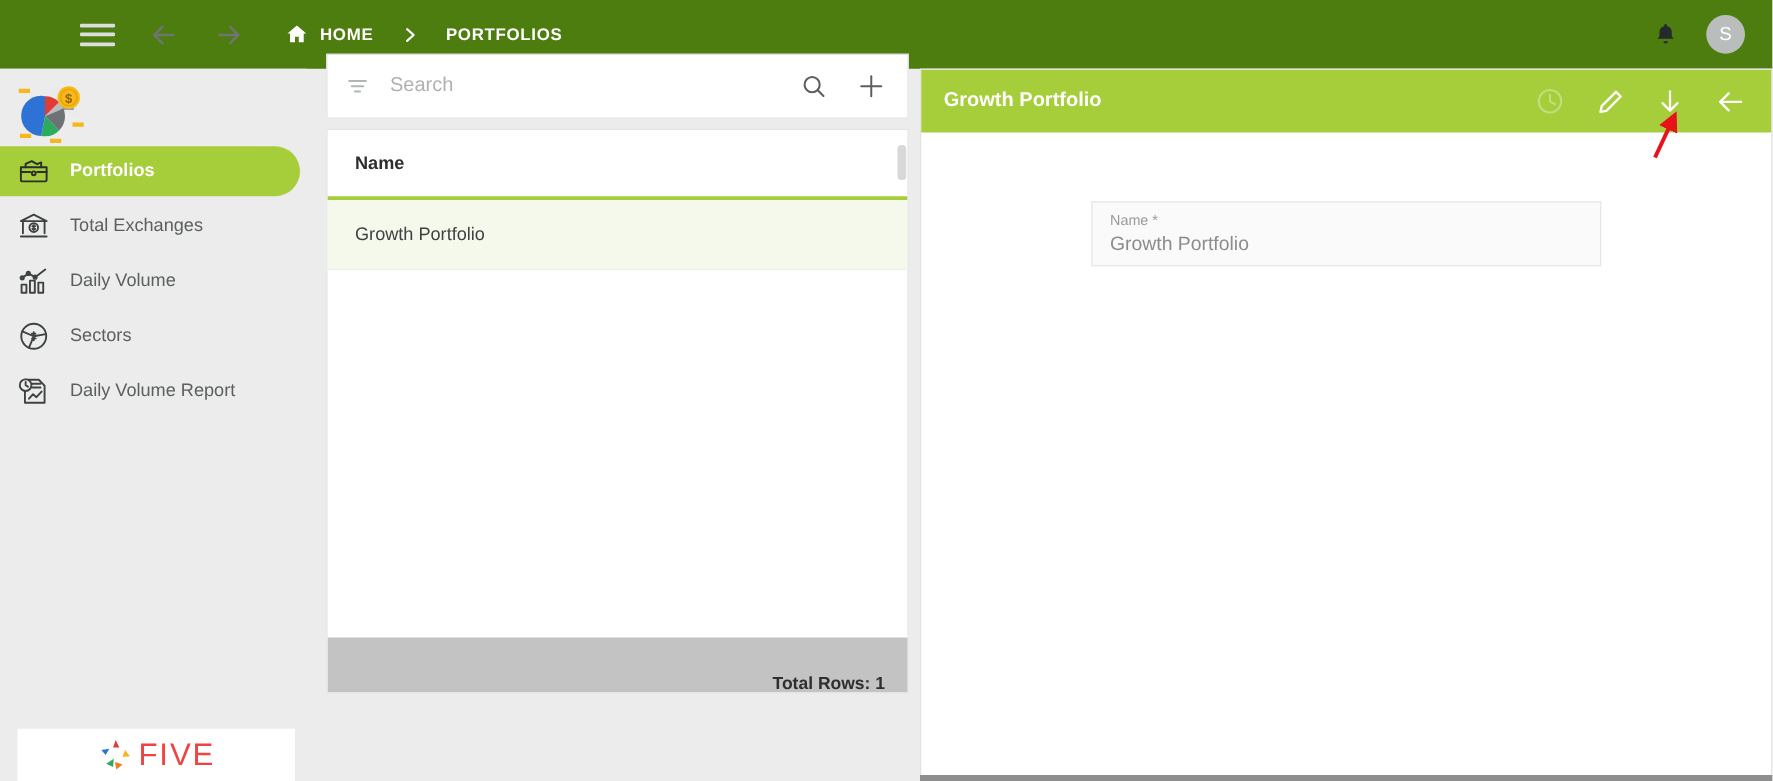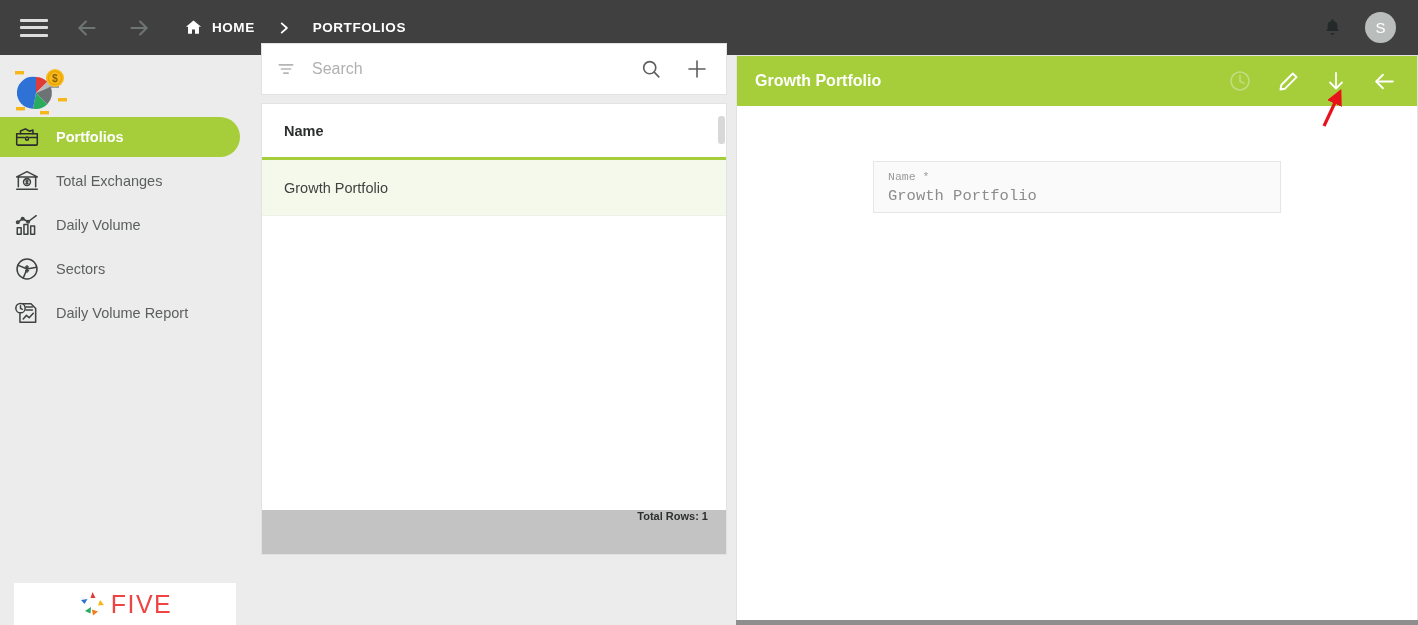--- a/index.html
+++ b/index.html
@@ -8,22 +8,22 @@
     font-family: "Liberation Sans", sans-serif;
     background: #ececec;
     overflow: hidden;
   }
   .app { position: relative; width: 1418px; height: 625px; }
 
   
   .topbar {
     position: absolute; top: 0; left: 0;
     width: 1418px; height: 55px;
-    background: #404040;
-    display: flex; align-items: center;
+    background: #4d7c0f;
+    display: flex; align-items: center; padding-left: 44px;
   }
   .hamburger {
     margin-left: 20px; width: 28px; height: 22px;
     display: flex; flex-direction: column; justify-content: space-between;
     cursor: pointer; padding: 2px 0;
   }
   .hamburger span { display: block; height: 3px; width: 28px; background: #dcdedd; border-radius: 1px; }
   .navarrow {
     margin-left: 26px; width: 26px; height: 26px;
     color: #6e7572; cursor: pointer;
@@ -119,23 +119,23 @@
   }
   .grid-row {
     height: 56px; display: flex; align-items: center;
     padding: 0 22px; font-size: 14.5px; color: #3f4240;
     border-bottom: 1px solid #eef0ea; cursor: pointer;
   }
   .grid-row.selected { background: #f5f9ec; }
   .grid-footer {
     position: absolute; left: 0; bottom: 0;
     width: 466px; height: 44px; background: #c3c3c3;
-    display: flex; align-items: flex-start; justify-content: flex-end;
+    display: flex; align-items: flex-end; justify-content: flex-end;
     padding-right: 20px;
-    font-size: 11px; font-weight: bold; color: #2d302f;
+    font-size: 14px; font-weight: bold; color: #2d302f;
   }
 
   
   .detail {
     position: absolute; top: 55px; left: 736px;
     width: 682px; height: 570px;
     background: #ffffff; border: 1px solid #e2e2e2;
   }
   .detail-head {
     height: 50px; background: #a5ce3a;
@@ -145,21 +145,21 @@
   .detail-actions { margin-left: auto; display: flex; align-items: center; }
   .act {
     width: 34px; height: 34px; margin-left: 14px; cursor: pointer;
     display: flex; align-items: center; justify-content: center;
     color: #ffffff;
   }
   .act.muted { color: #c2dd82; }
   .form-area { padding: 55px 0 0 0; display: flex; justify-content: center; }
   .field {
     width: 408px; height: 52px; background: #fafafa;
-    border: 1px solid #e6e6e6; padding: 8px 14px 0 14px; font-family: Liberation Mono, monospace;
+    border: 1px solid #e6e6e6; padding: 8px 14px 0 14px;
   }
   .field-label { font-size: 11.5px; color: #9a9a9a; line-height: 14px; }
   .field-value { font-size: 15.5px; color: #8c8c8c; line-height: 24px; }
 
   .bottom-scroll {
     position: absolute; left: 736px; bottom: 0;
     width: 682px; height: 5px; background: #8e8e8e;
   }
 
   

